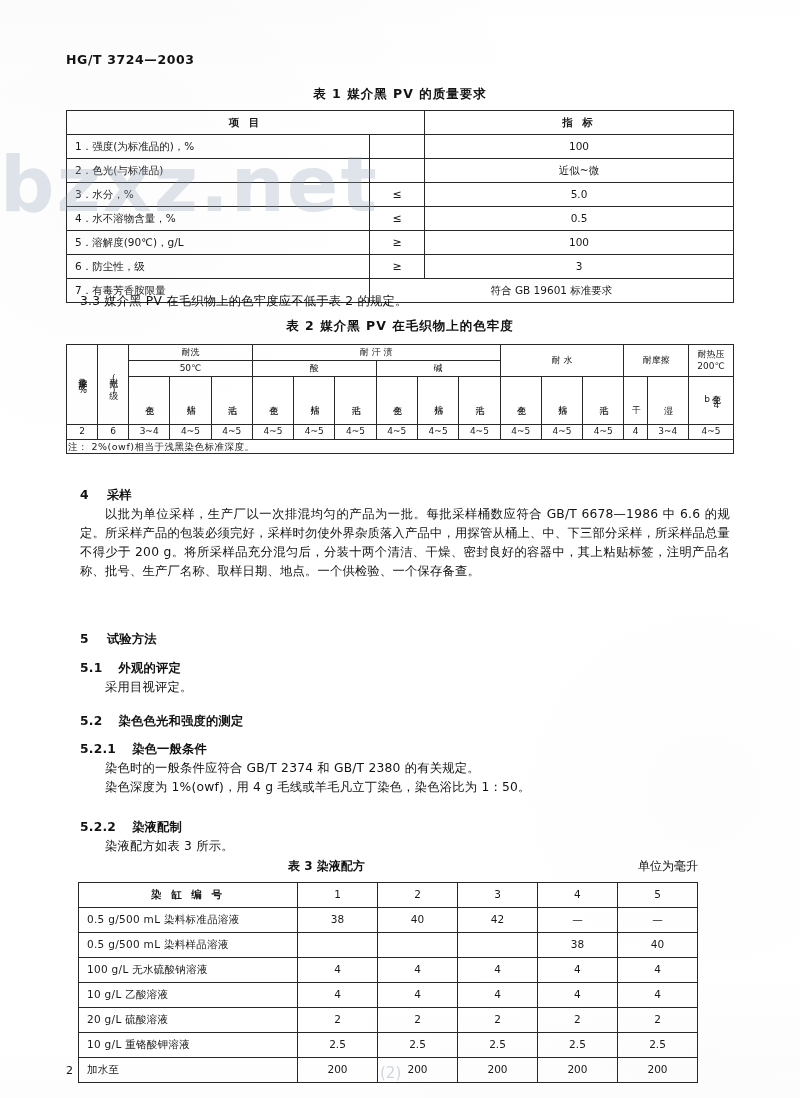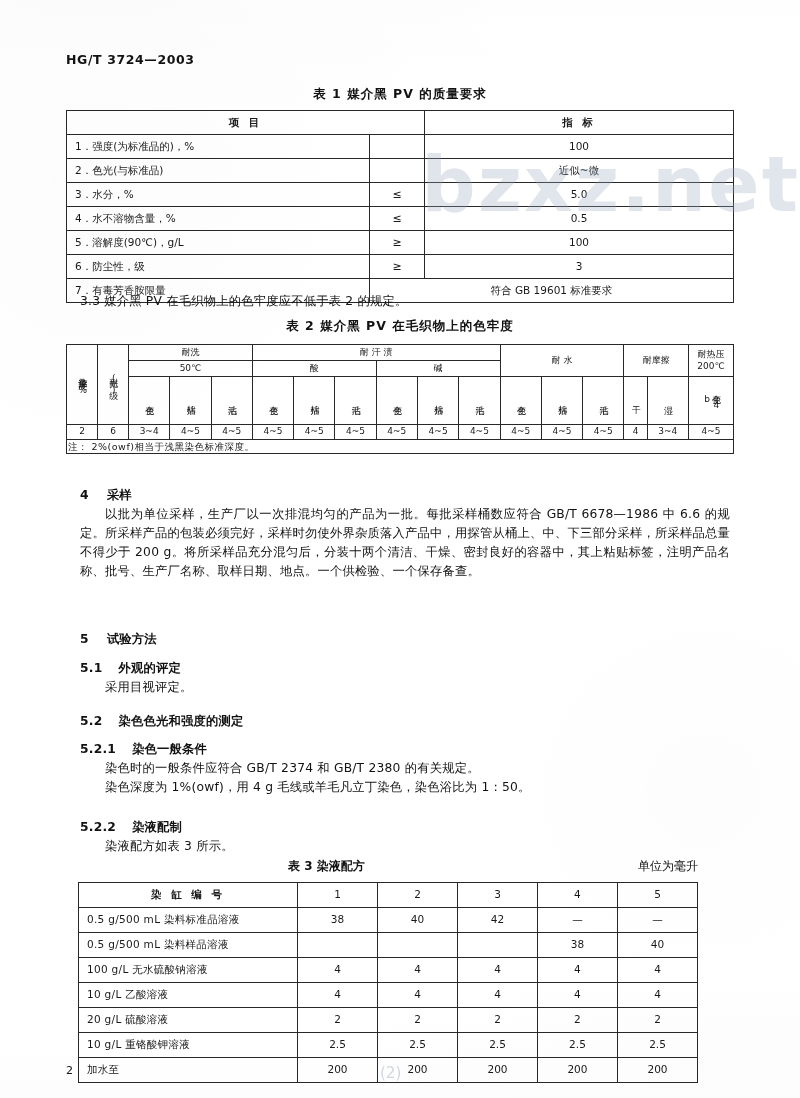--- a/index.html
+++ b/index.html
@@ -27,21 +27,21 @@
     background:
       radial-gradient(circle at 12% 18%, rgba(0,0,0,0.018), rgba(0,0,0,0) 42%),
       radial-gradient(circle at 88% 72%, rgba(0,0,0,0.016), rgba(0,0,0,0) 45%),
       linear-gradient(180deg, rgba(0,0,0,0.012), rgba(0,0,0,0) 12%, rgba(0,0,0,0) 88%, rgba(0,0,0,0.015));
   }
   .watermark {
     position: absolute;
     left: 0;
     right: 0;
     top: 140px;
-    text-align: right;
+    text-align: left;
     font-family: "DejaVu Sans", "Liberation Sans", sans-serif;
     font-size: 76px;
     font-weight: bold;
     letter-spacing: 2px;
     color: rgba(150,165,185,0.30);
     pointer-events: none;
     user-select: none;
     z-index: 3;
   }
   .watermark-small {

